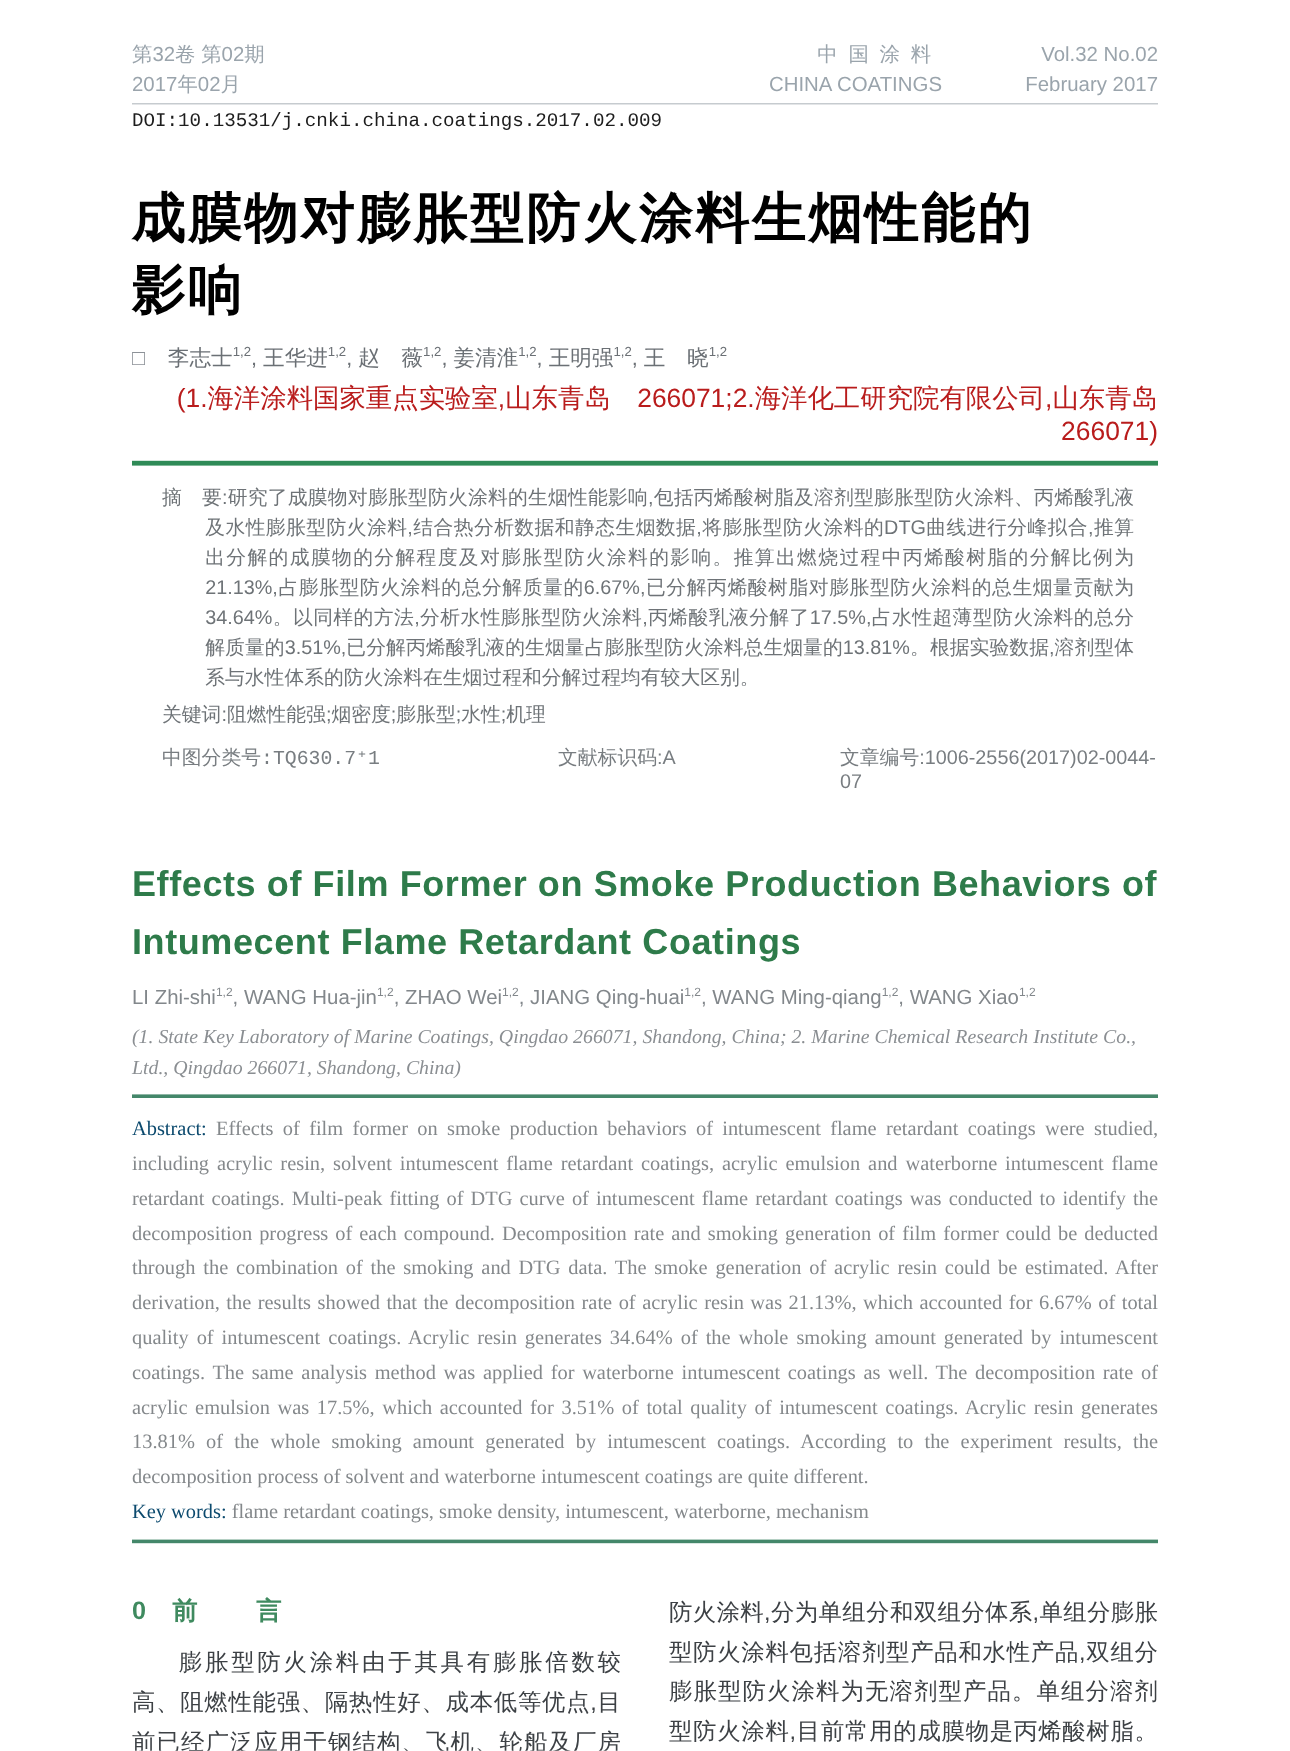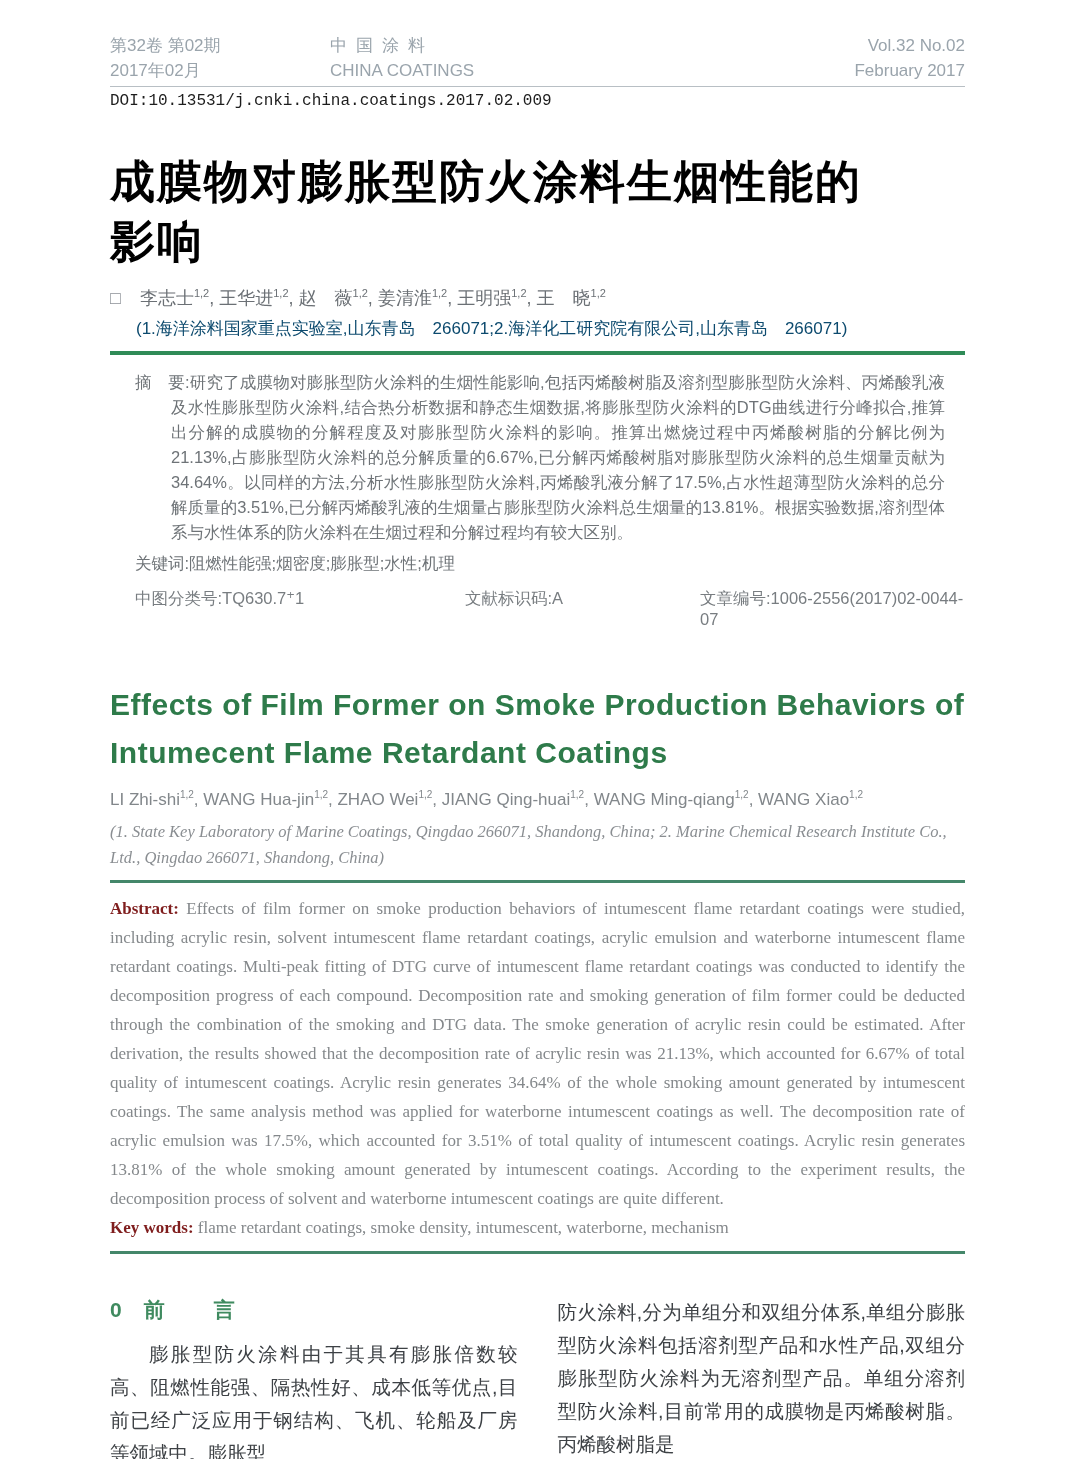--- a/index.html
+++ b/index.html
@@ -7,59 +7,59 @@
     width:1075px;height:1459px;position:relative;overflow:hidden;
     font-family:"Liberation Sans","DejaVu Sans",sans-serif;
     -webkit-font-smoothing:antialiased;
   }
   .content{margin:0 110px;width:855px;}
 
   
   .jheader{display:flex;justify-content:space-between;align-items:flex-start;
     padding-top:33px;color:#9aa4ac;font-size:17px;line-height:25px;}
   .jheader .left{width:220px;text-align:left;}
-  .jheader .center{flex:1;text-align:left;}
+  .jheader .center{flex:1;text-align:right;}
   .jheader .center .cn{letter-spacing:9px;}
   .jheader .right{width:180px;text-align:right;}
   .header-rule{border-bottom:1px solid #b8bfc4;margin-top:3px;}
   .doi{font-family:Liberation Mono, monospace;color:#1d1d1d;
     font-size:16px;margin-top:5px;}
 
   
   .cn-title{margin-top:42px;color:#000000;font-weight:700;font-size:45px;
     line-height:60px;letter-spacing:2px;}
   .cn-authors{margin-top:14px;color:#6b7075;font-size:18px;}
   .cn-authors .marker{margin-right:14px;color:#8d9298;}
   .cn-authors sup{font-size:11px;color:#6b7075;}
-  .cn-affil{margin-top:7px;color:#0c4a6e;font-size:17px;padding-left:26px;}
+  .cn-affil{margin-top:7px;color:#b91c1c;font-size:22px;padding-left:26px;text-align:right;}
   .rule-green-thick{height:4px;background:#2f8b57;margin-top:11px;}
 
   
   .cn-abs-wrap{margin:15px 0 0 25px;width:810px;color:#6e7377;font-size:16.5px;
     line-height:25px;text-align:justify;}
   .cn-abs-wrap p{margin:0;padding-left:36px;text-indent:-36px;}
   .cn-keywords{margin:6px 0 0 25px;color:#6e7377;font-size:16.5px;line-height:25px;}
   .cn-meta{display:flex;margin:12px 0 0 25px;color:#787d81;font-size:16.5px;}
-  .cn-meta .m1{width:330px;}
+  .cn-meta .m1{width:330px;font-family:Liberation Mono, monospace;}
   .cn-meta .m2{width:235px;}
   .cn-meta .m3{flex:1;}
 
   
   .en-title{margin-top:52px;color:#2e7b4a;font-weight:700;font-size:30px;
     line-height:48px;letter-spacing:.5px;}
   .en-authors{margin-top:12px;color:#82878b;font-size:17px;}
   .en-authors sup{font-size:10px;}
   .en-affil{margin-top:9px;color:#8a8e92;font-size:16.5px;line-height:26px;
     font-style:italic;font-family:"Liberation Serif","DejaVu Serif",serif;}
   .rule-green-thin{height:3px;background:#44876a;margin-top:9px;}
 
   
   .en-abs{margin-top:11px;color:#84888b;font-size:17px;line-height:29px;
     text-align:justify;font-family:"Liberation Serif","DejaVu Serif",serif;}
-  .en-abs .lbl,.en-kw .lbl{font-weight:700;color:#7f1d1d;}
+  .en-abs .lbl,.en-kw .lbl{font-weight:400;color:#0c4a6e;}
   .en-kw{color:#84888b;font-size:17px;line-height:29px;
     font-family:"Liberation Serif","DejaVu Serif",serif;}
 
   
   .columns{display:flex;margin-top:42px;gap:40px;}
   .col{width:408px;}
   .sec-head{color:#3f8a5f;font-weight:700;font-size:21px;margin-bottom:14px;}
   .sec-head .num{margin-right:22px;}
   .sec-head .ttl{letter-spacing:14px;}
   .col p{margin:0;color:#3d4145;font-size:19.5px;line-height:33px;text-align:justify;}

